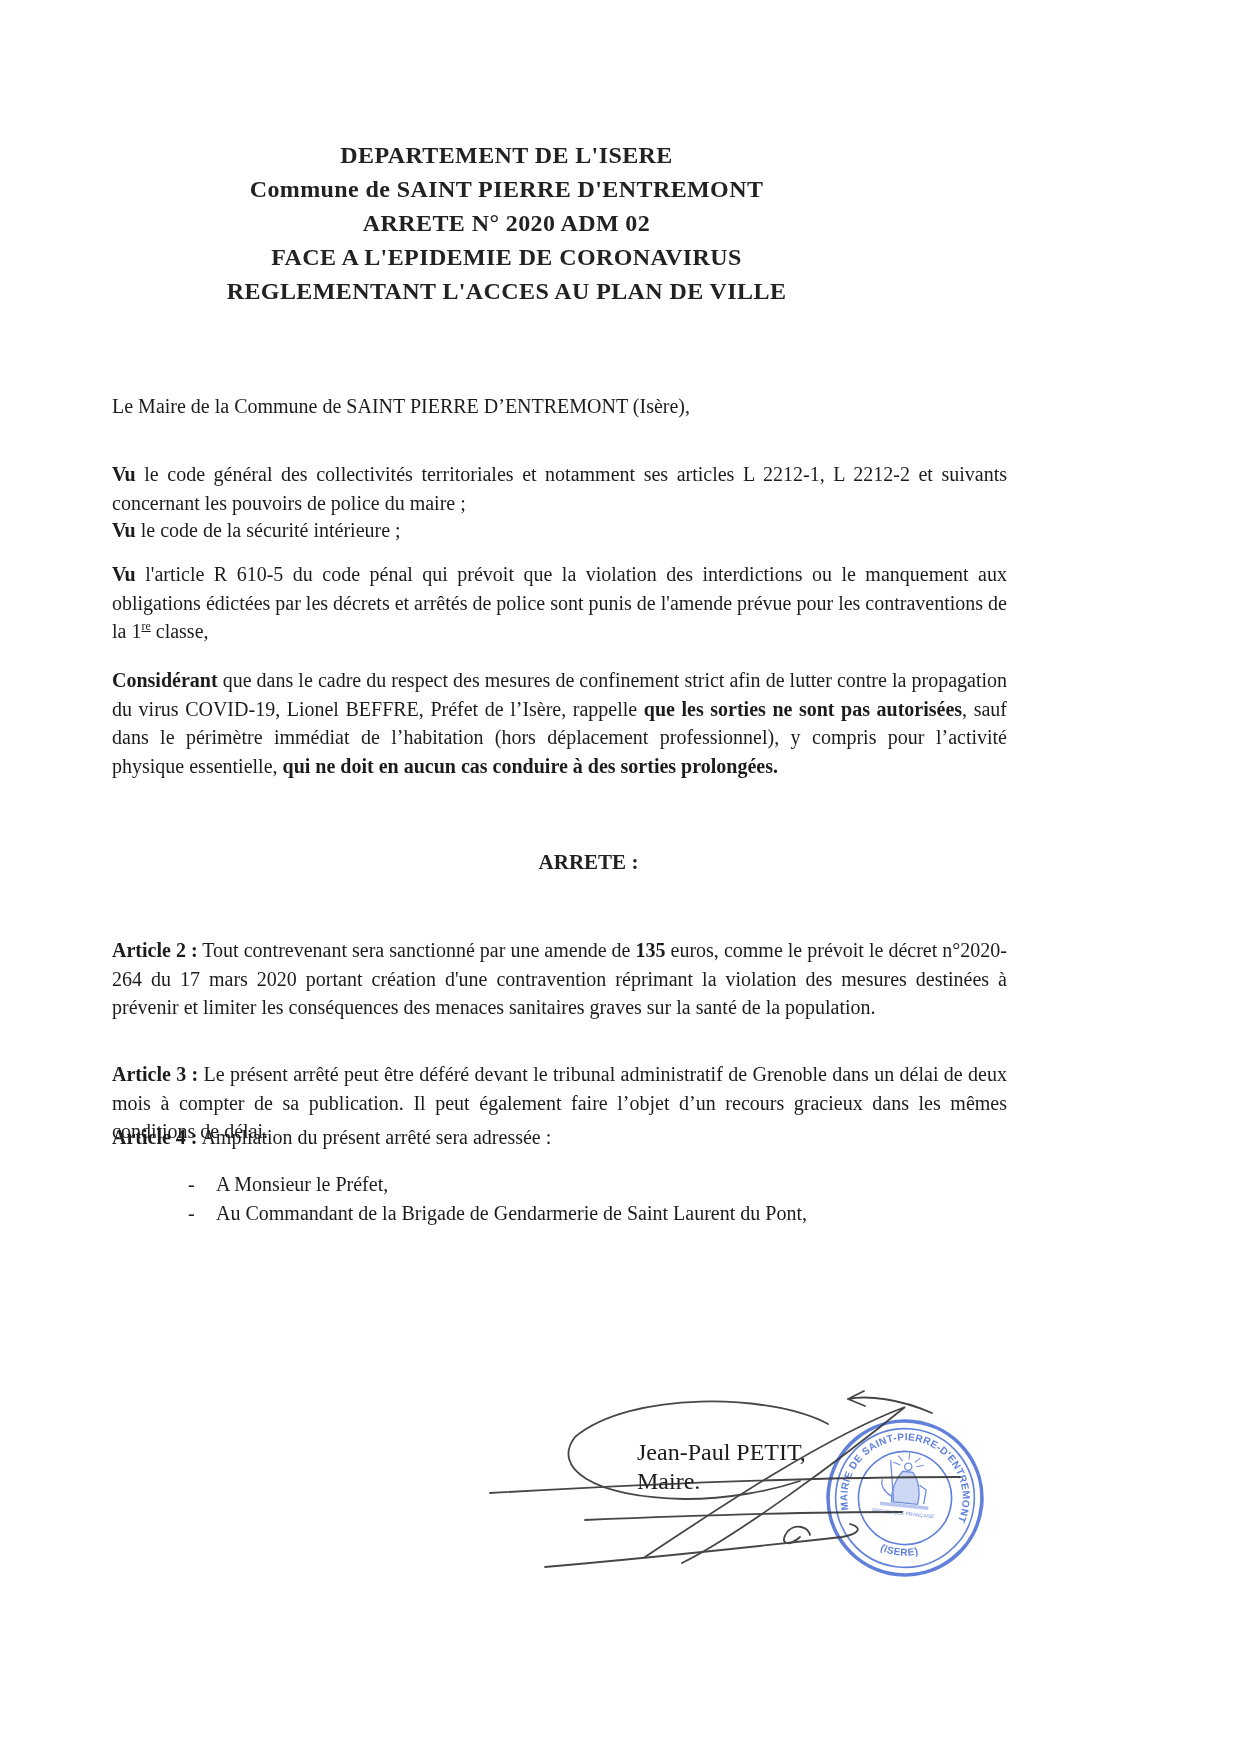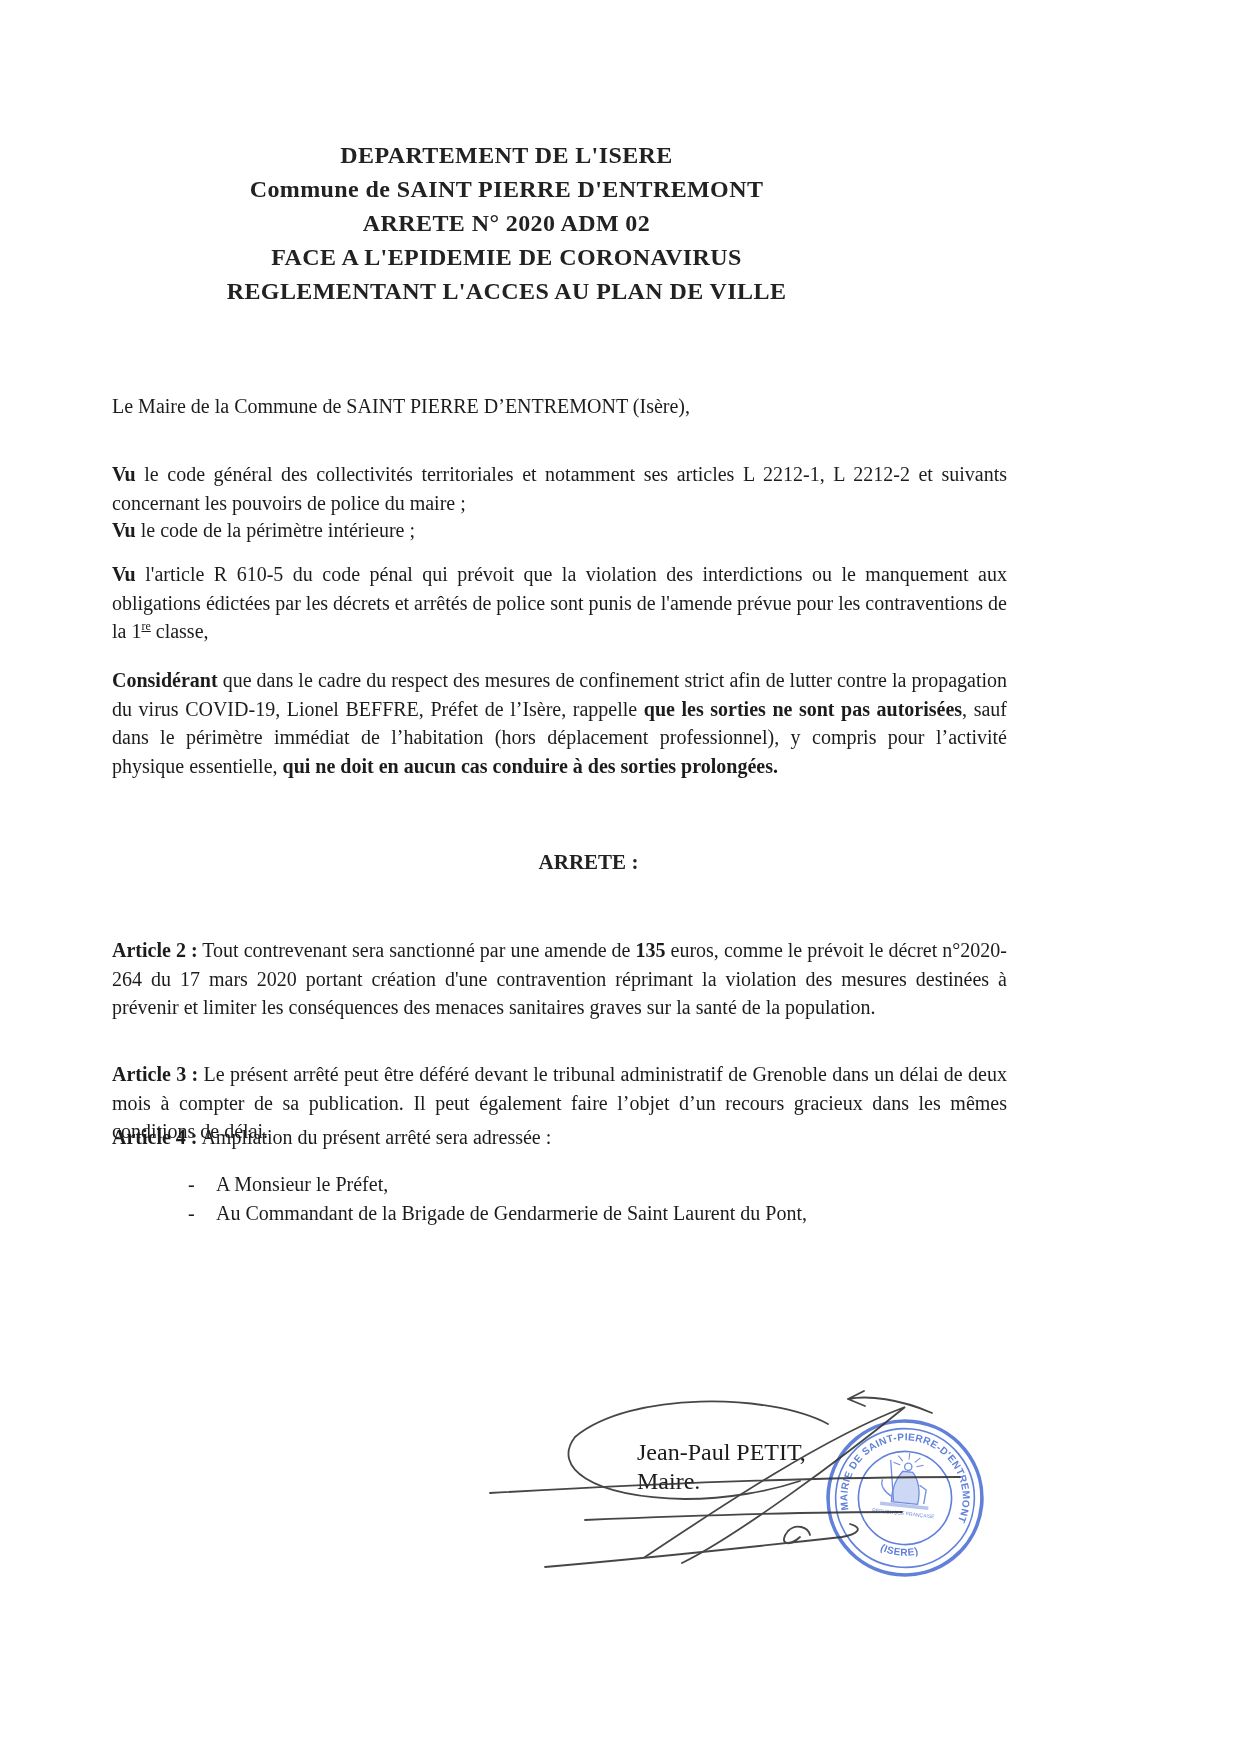--- a/index.html
+++ b/index.html
@@ -45,21 +45,21 @@
     <div>Commune de SAINT PIERRE D'ENTREMONT</div>
     <div>ARRETE N° 2020 ADM 02</div>
     <div>FACE A L'EPIDEMIE DE CORONAVIRUS</div>
     <div>REGLEMENTANT L'ACCES AU PLAN DE VILLE</div>
   </header>
 
   <p class="para" style="top:392px;">Le Maire de la Commune de SAINT PIERRE D’ENTREMONT (Isère),</p>
 
   <p class="para" style="top:460px;"><span class="lead-bold">Vu</span><span> le code général des collectivités territoriales et notamment ses articles L 2212-1, L 2212-2 et suivants concernant les pouvoirs de police du maire ;</span></p>
 
-  <p class="para" style="top:516px;"><span class="lead-bold">Vu</span><span> le code de la périmètre intérieure ;</span></p>
+  <p class="para" style="top:516px;"><span class="lead-bold">Vu</span><span> le code de la sécurité intérieure ;</span></p>
 
   <p class="para" style="top:560px;"><span class="lead-bold">Vu</span><span> l'article R 610-5 du code pénal qui prévoit que la violation des interdictions ou le manquement aux obligations édictées par les décrets et arrêtés de police sont punis de l'amende prévue pour les contraventions de la 1</span><sup class="ord">re</sup><span> classe,</span></p>
 
   <p class="para" style="top:666px;"><span class="lead-bold">Considérant</span><span> que dans le cadre du respect des mesures de confinement strict afin de lutter contre la propagation du virus COVID-19, Lionel BEFFRE, Préfet de l’Isère, rappelle </span><span class="lead-bold">que les sorties ne sont pas autorisées</span><span>, sauf dans le périmètre immédiat de l’habitation (hors déplacement professionnel), y compris pour l’activité physique essentielle, </span><span class="lead-bold">qui ne doit en aucun cas conduire à des sorties prolongées.</span></p>
 
   <div class="arrete-heading">ARRETE :</div>
 
 
   <p class="para" style="top:936px;"><span class="lead-bold">Article 2 :</span><span> Tout contrevenant sera sanctionné par une amende de </span><span class="lead-bold">135</span><span> euros, comme le prévoit le décret n°2020-264 du 17 mars 2020 portant création d'une contravention réprimant la violation des mesures destinées à prévenir et limiter les conséquences des menaces sanitaires graves sur la santé de la population.</span></p>
 

